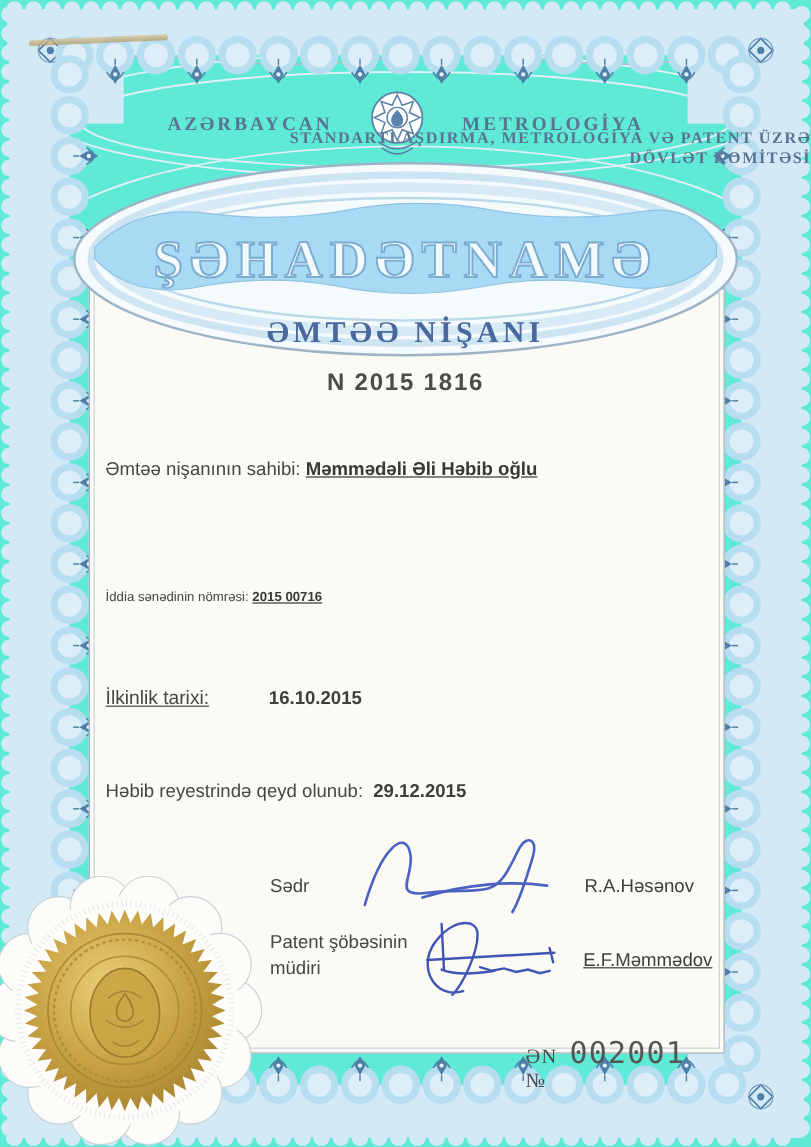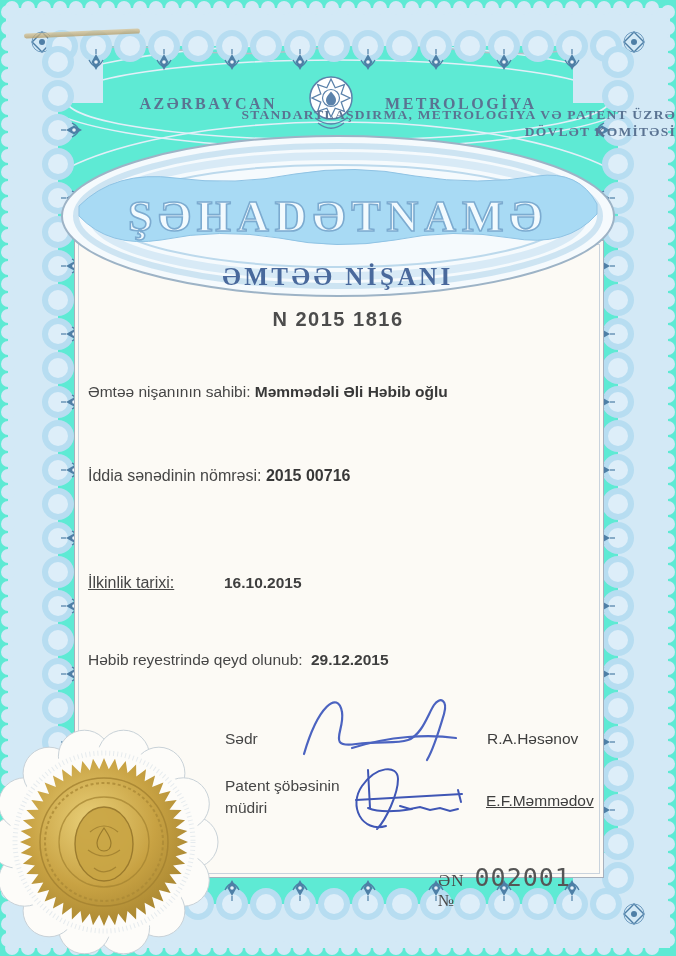--- a/index.html
+++ b/index.html
@@ -24,22 +24,22 @@
   
   .panel{position:absolute;left:74px;top:240px;width:528px;height:636px;background:#fcfaf5;
          border:1px solid #a6b0bd;box-shadow:inset 0 0 0 3px #fcfaf5, inset 0 0 0 4px #c9d3dd;z-index:2;}
   
   .content{position:absolute;left:0;top:0;width:556px;height:956px;z-index:4;color:#3e3e3e;}
   .cert-number{position:absolute;left:74px;top:308px;width:528px;text-align:center;
                font-size:20px;font-weight:bold;letter-spacing:1.5px;color:#4c4c4c;}
   .owner-block{position:absolute;left:88px;top:381px;width:505px;font-size:15.5px;line-height:21px;
                white-space:pre-wrap;}
   .field-label{font-weight:normal;color:#464646;}
-  .field-value{font-weight:bold;color:#383838;}
-  .app-line{position:absolute;left:88px;top:467px;font-size:16px;}
+  .field-value{font-weight:bold;color:#383838;text-decoration:underline;}
+  .app-line{position:absolute;left:88px;top:492px;font-size:11px;}
   .priority-label{position:absolute;left:88px;top:574px;font-size:16px;text-decoration:underline;}
   .priority-date{position:absolute;left:224px;top:574px;font-size:15.5px;font-weight:bold;}
   .reg-label{position:absolute;left:88px;top:651px;font-size:15.5px;}
   .reg-date{position:absolute;left:311px;top:651px;font-size:15.5px;font-weight:bold;}
   .chair-label{position:absolute;left:225px;top:730px;font-size:15.5px;color:#464646;}
   .chair-name{position:absolute;left:487px;top:730px;font-size:15.5px;color:#3e3e3e;}
   .patent-label{position:absolute;left:225px;top:775px;font-size:15.5px;line-height:22px;color:#464646;}
   .patent-name{position:absolute;left:486px;top:792px;font-size:15.5px;color:#3e3e3e;text-decoration:underline;}
   .serial{position:absolute;left:438px;top:839px;display:flex;align-items:baseline;gap:10px;}
   .serial-label{font-family:"Liberation Serif",serif;font-size:17px;letter-spacing:1px;color:#4a4a4a;margin-top:32px;}

